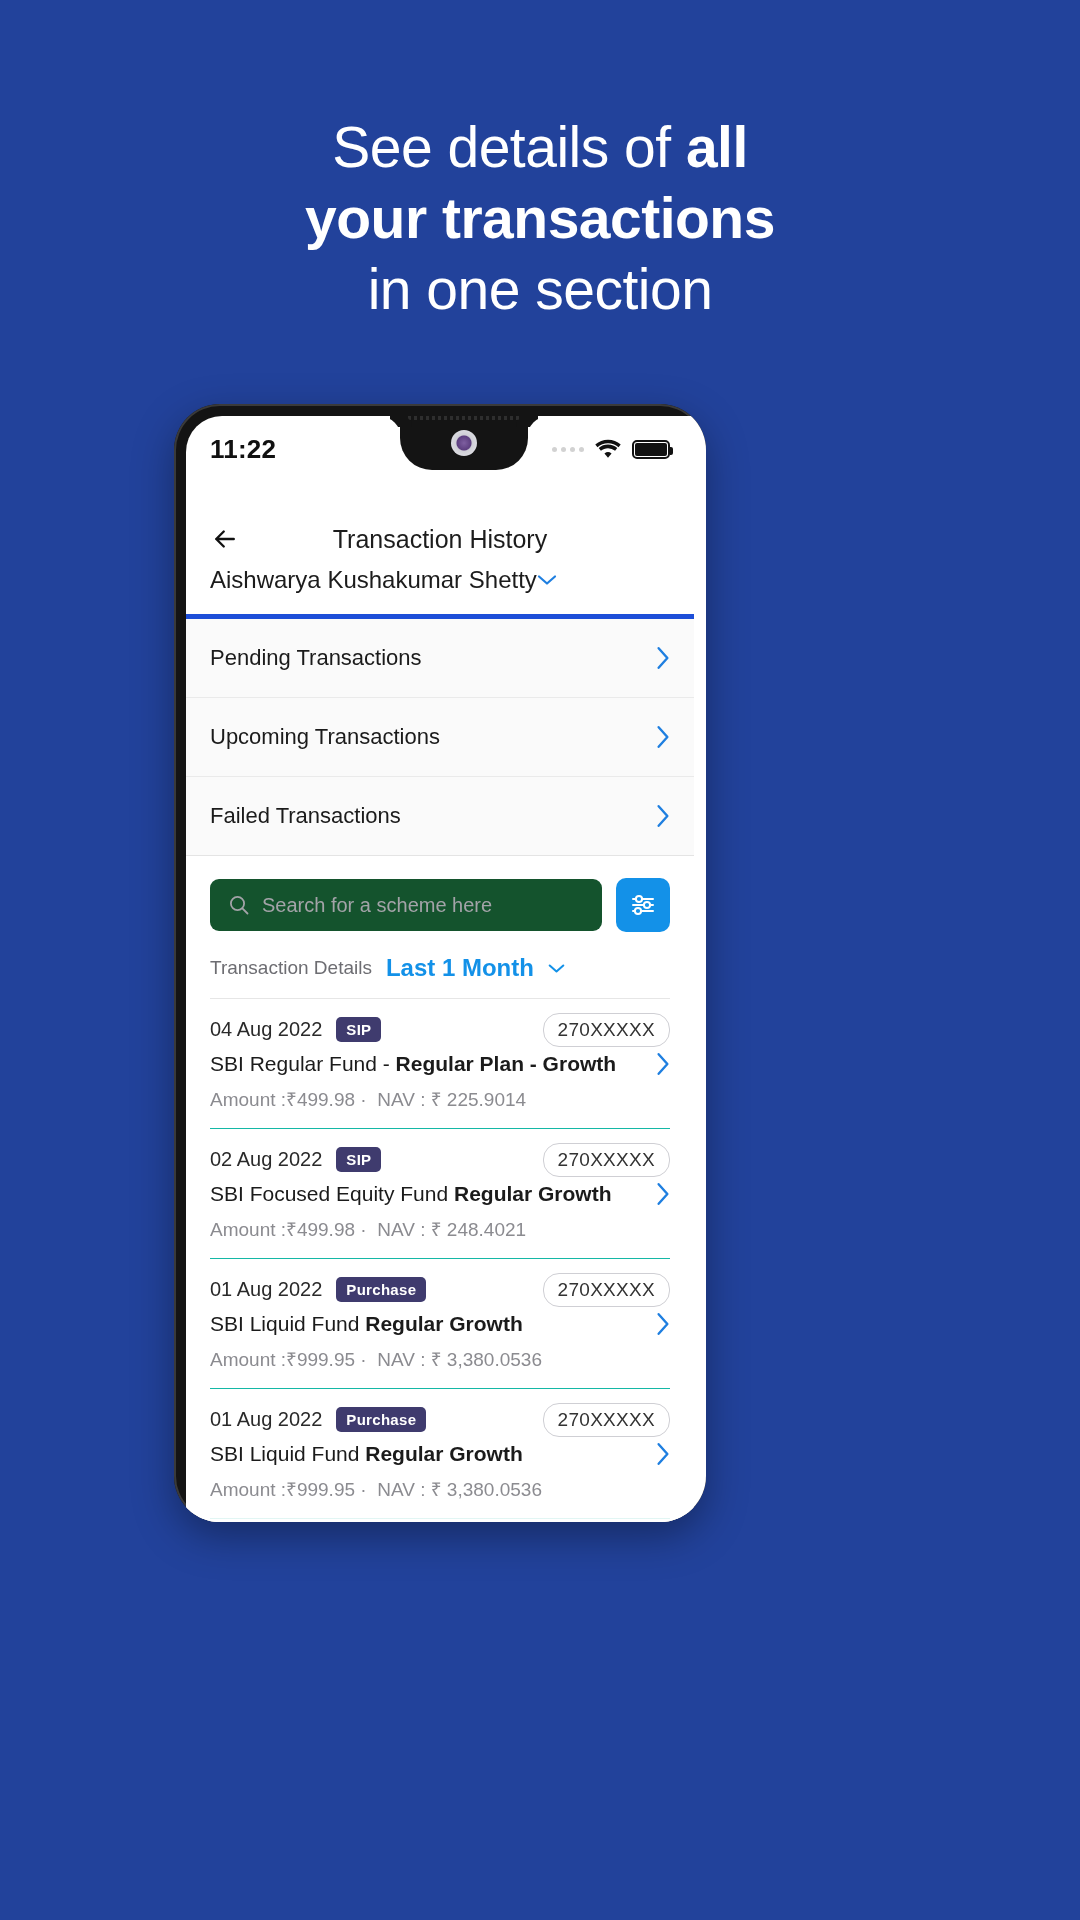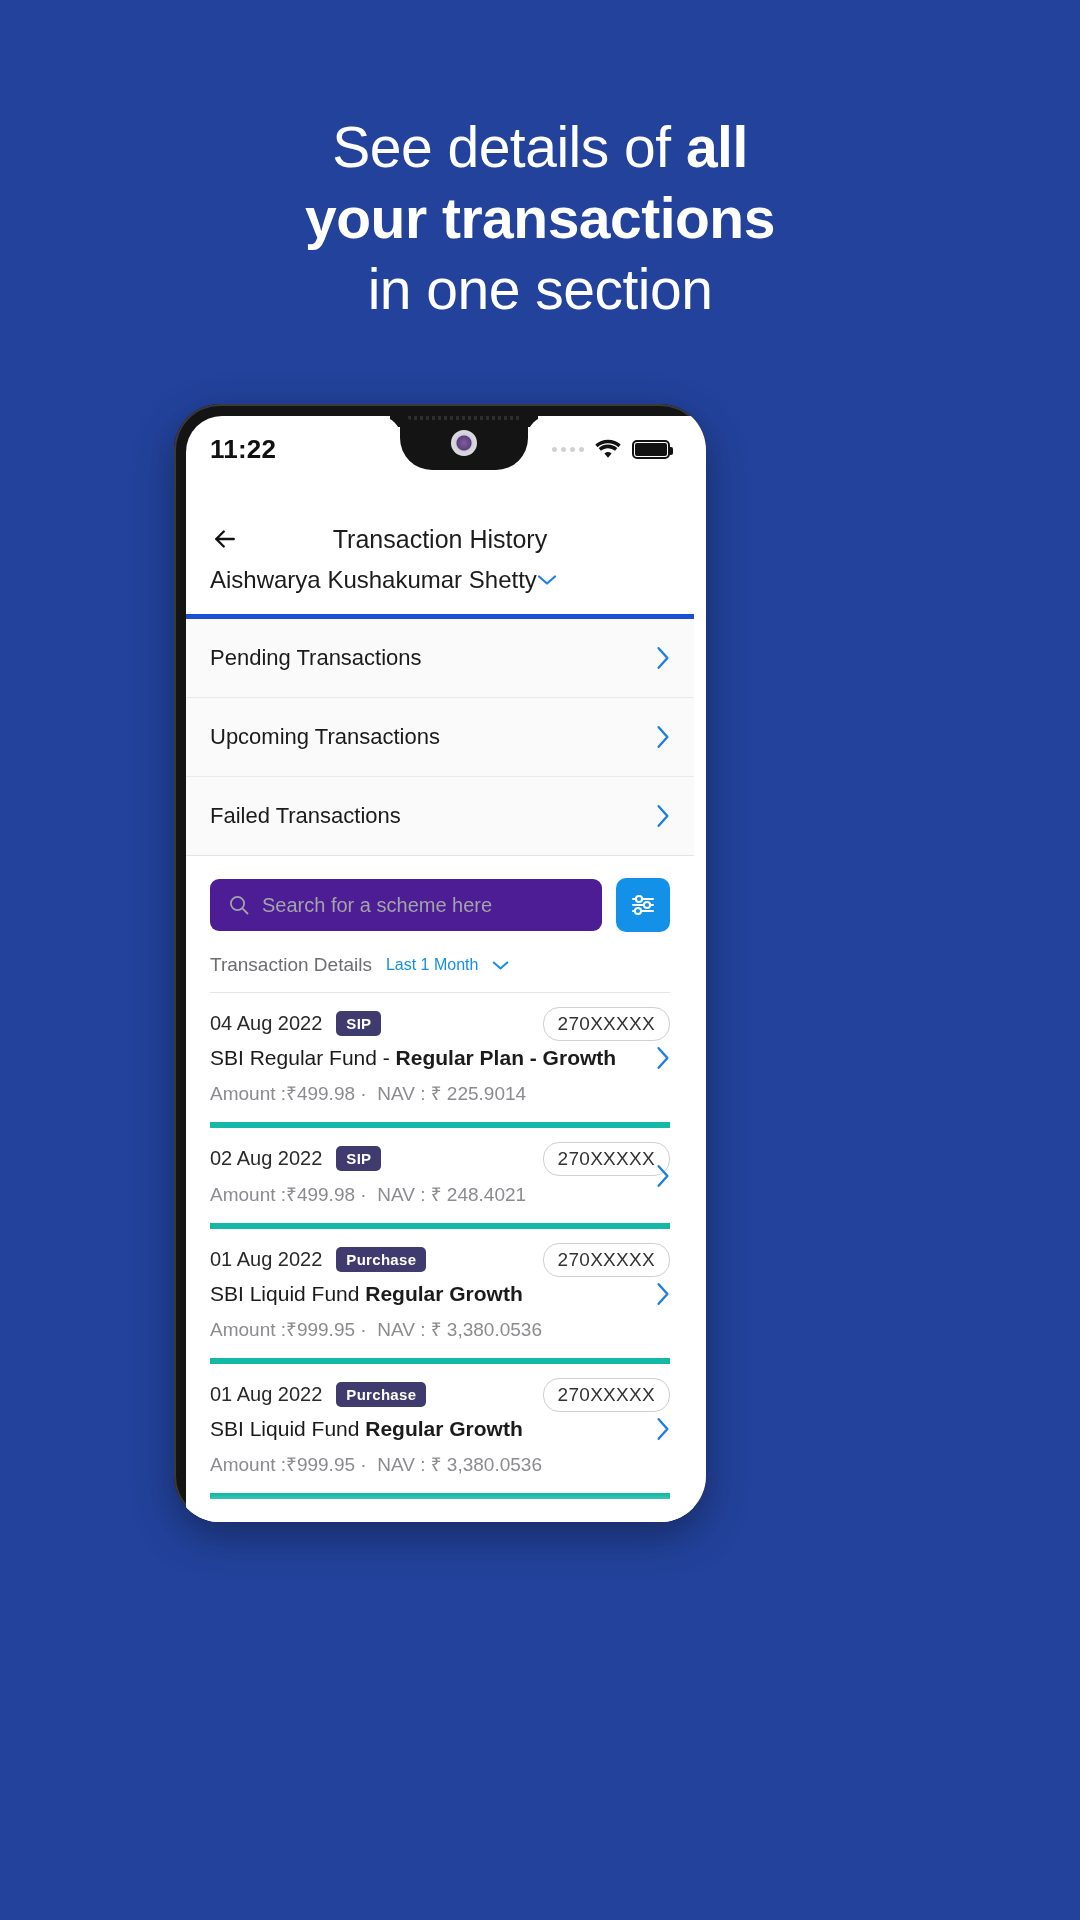--- a/index.html
+++ b/index.html
@@ -114,41 +114,41 @@
   }
   .cat-row:last-child { border-bottom:1px solid #e4e4e4; }
   .cat-label { font-size:22px; color:#1b1b1b; font-weight:500; }
   .chev-right-blue { width:14px; height:24px; }
 
   .search-wrap {
     display:flex; align-items:center; gap:14px;
     padding:22px 24px 18px 24px;
   }
   .search-box {
-    flex:1; height:52px; background:#4c1d95; border-radius:9px;
+    flex:1; height:52px; background:#14532d; border-radius:9px;
     display:flex; align-items:center; gap:12px; padding:0 18px;
   }
   .search-placeholder { font-size:20px; color:#a3a3a8; }
   .filter-btn {
     width:54px; height:54px; border-radius:10px; background:#1391e8;
     display:flex; align-items:center; justify-content:center; cursor:pointer;
   }
 
   .td-row {
     display:flex; align-items:center; gap:14px;
     padding:4px 24px 16px 24px;
   }
   .td-label { font-size:19px; color:#6d6d72; }
-  .td-filter { font-size:16px; color:#1391e8; font-weight:400; }
+  .td-filter { font-size:24px; color:#1391e8; font-weight:700; }
   .chev-down-sm { width:17px; height:11px; }
 
   .tx-list { border-top:1px solid #e6e6e6; margin:0 24px; }
   .tx {
     position:relative; padding:18px 0 16px 0;
-    border-bottom:6px solid #14b8a6;
+    border-bottom:1px solid #14b8a6;
   }
   .tx:last-child { border-bottom:none; }
   .tx-top { display:flex; align-items:center; gap:14px; }
   .tx-date { font-size:20px; color:#2a2a2a; }
   .badge {
     background:#3f3b6e; color:#fff; font-size:15px; font-weight:700;
     padding:4px 10px; border-radius:5px; letter-spacing:0.3px;
   }
   .folio {
     position:absolute; right:0; top:14px;
@@ -293,20 +293,21 @@
               <path d="M2 2 10 11 2 20" fill="none" stroke="#1f7fe0" stroke-width="2.2" stroke-linecap="round" stroke-linejoin="round"></path>
             </svg>
           </div>
 
           <div class="tx">
             <div class="tx-top">
               <span class="tx-date">02 Aug 2022</span>
               <span class="badge">SIP</span>
             </div>
             <span class="folio">270XXXXX</span>
+            <div class="tx-name"><span class="lite">SBI Focused Equity Fund </span><span class="bold">Regular Growth</span></div>
             <div class="tx-sub"><span>Amount :</span><span>₹499.98</span>&nbsp;<span>·</span>&nbsp;&nbsp;<span>NAV :</span>&nbsp;<span>₹ 248.4021</span></div>
             <svg class="tx-chev" viewBox="0 0 12 22">
               <path d="M2 2 10 11 2 20" fill="none" stroke="#1f7fe0" stroke-width="2.2" stroke-linecap="round" stroke-linejoin="round"></path>
             </svg>
           </div>
 
           <div class="tx">
             <div class="tx-top">
               <span class="tx-date">01 Aug 2022</span>
               <span class="badge">Purchase</span>

